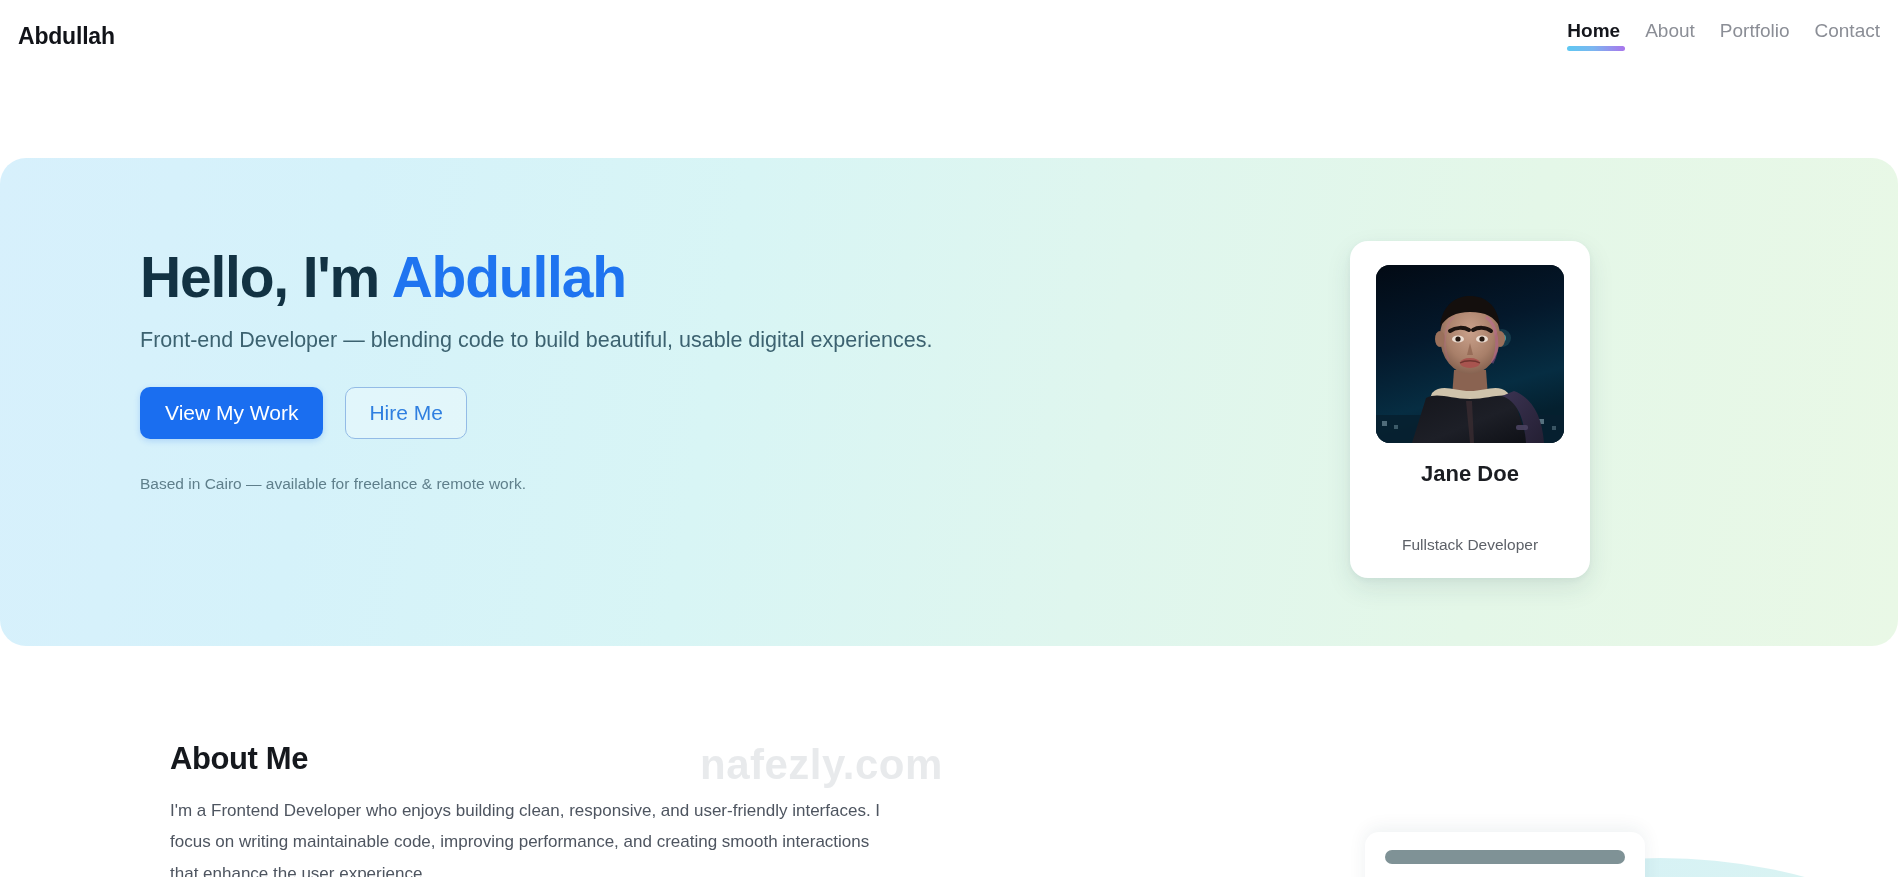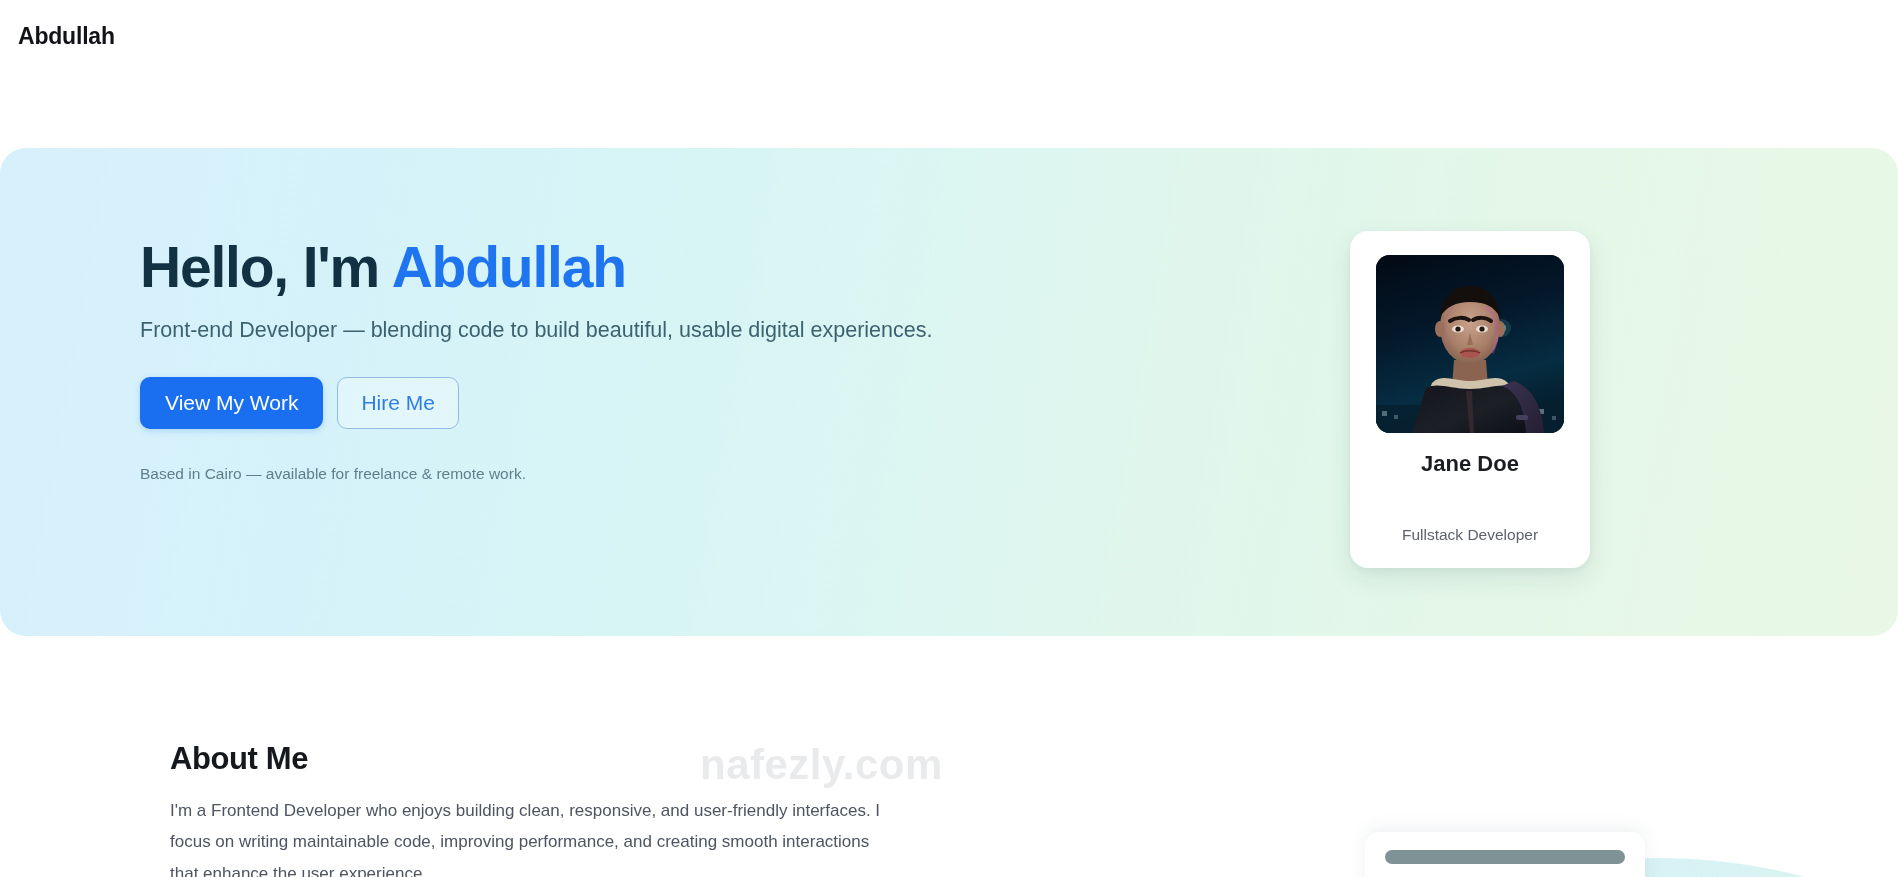--- a/index.html
+++ b/index.html
@@ -40,21 +40,21 @@
   }
   .nav-item.active { color: #14161c; font-weight: 700; }
   .nav-underline {
     position: absolute; left: 0px; bottom: 2px;
     width: 58px; height: 5px; border-radius: 4px;
     background: linear-gradient(90deg, #5ec8f2 0%, #7bb6f0 45%, #a975ec 100%);
   }
 
   
   .hero {
-    position: absolute; left: 0; top: 148px;
+    position: absolute; left: 0; top: 158px;
     width: 1898px; height: 488px;
     border-radius: 26px;
     background: linear-gradient(100deg,
         #d7f0fc 0%,
         #d5f2fa 18%,
         #d8f5f5 38%,
         #dff6ee 58%,
         #e4f7e8 78%,
         #e9f8e6 100%);
     overflow: hidden;
@@ -75,21 +75,21 @@
   }
   .hero-title .accent { color: #1f74f0; }
   .hero-sub {
     font-size: 21.5px;
     line-height: 1.52;
     color: #3c6270;
     width: 815px;
     margin-bottom: 30px;
     font-weight: 400;
   }
-  .hero-buttons { display: flex; align-items: center; gap: 14px; margin-bottom: 34px; }
+  .hero-buttons { display: flex; align-items: center; gap: 22px; margin-bottom: 34px; }
   .btn {
     display: inline-flex; align-items: center; justify-content: center;
     font-size: 21px; cursor: pointer; white-space: nowrap;
     font-family: "Liberation Sans", sans-serif;
   }
   .btn-primary {
     height: 52px; padding: 0 25px;
     background: #1a6ef0; color: #ffffff;
     border: none; border-radius: 10px;
     box-shadow: 0 2px 6px rgba(26,110,240,0.22);
@@ -189,20 +189,29 @@
     margin-top: 2px;
   }
 </style>
 </head>
 <body>
 
 <div class="page">
 
   <header class="site-header">
     <div class="brand">Abdullah</div>
+    <nav class="main-nav">
+      <div class="nav-item active">
+        <span>Home</span>
+        <span class="nav-underline"></span>
+      </div>
+      <div class="nav-item">About</div>
+      <div class="nav-item">Portfolio</div>
+      <div class="nav-item">Contact</div>
+    </nav>
   </header>
 
   <section class="hero">
     <div class="hero-inner">
 
       <div class="hero-left">
         <h1 class="hero-title"><span>Hello, I'm </span><span class="accent">Abdullah</span></h1>
         <p class="hero-sub">Front-end Developer — blending code to build beautiful, usable digital experiences.</p>
 
         <div class="hero-buttons">

